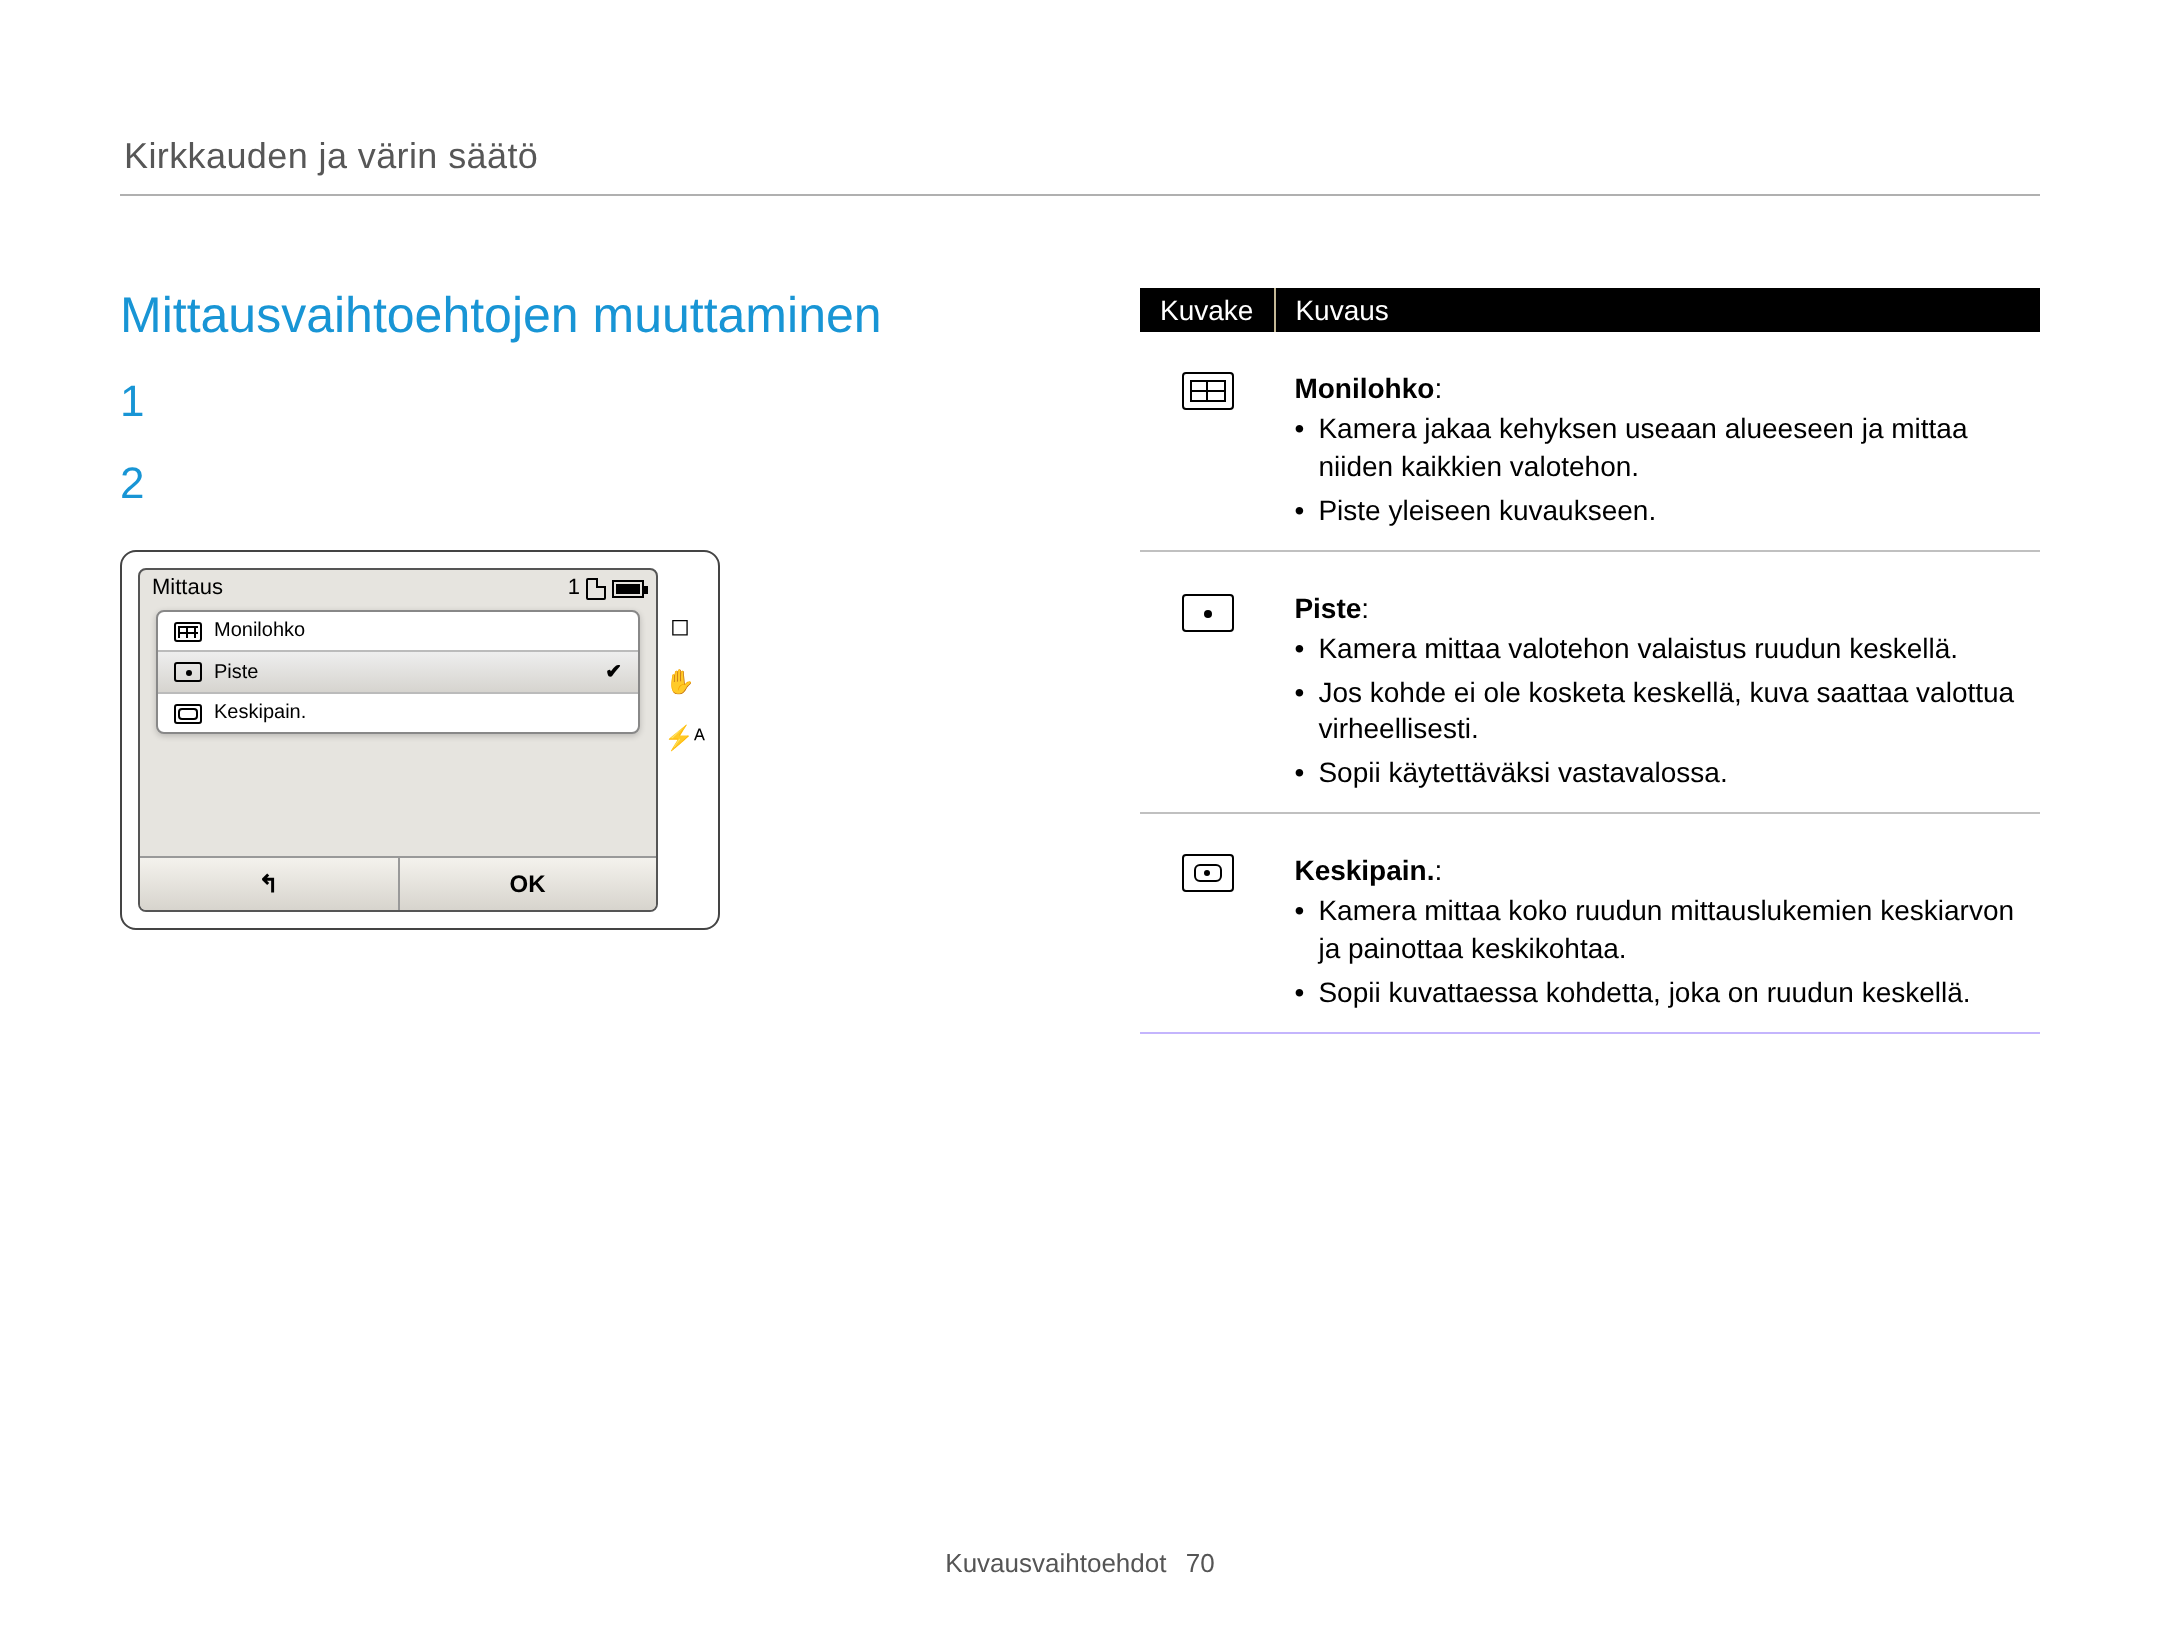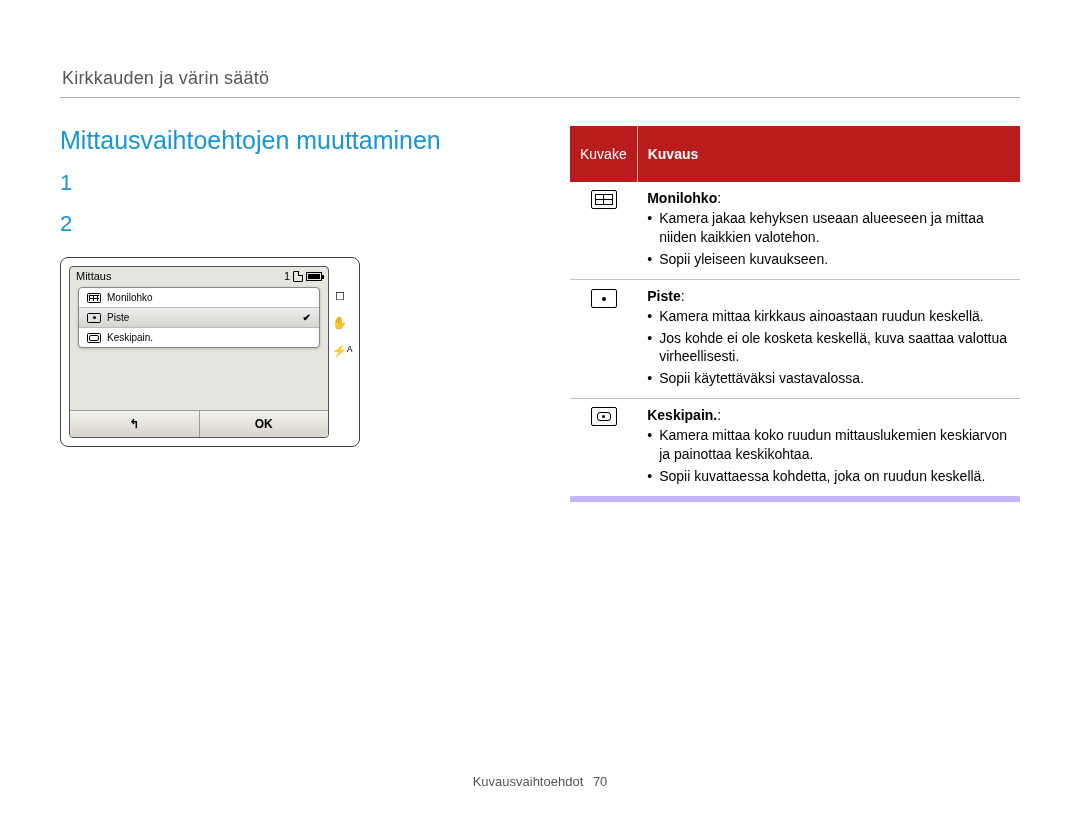--- a/index.html
+++ b/index.html
@@ -15,21 +15,21 @@
   .breadcrumb {
     font-size: 18px;
     font-weight: 300;
     color: #575757;
     border-bottom: 1px solid #b0b0b0;
     padding: 36px 2px 8px 2px;
     letter-spacing: 0.2px;
   }
   .columns {
     display: flex;
-    margin-top: 28px;
+    margin-top: 46px;
     gap: 40px;
     justify-content: flex-end;
   }
   .col-left { width: 470px; }
   .col-right { flex: 1; }
   h1.title {
     font-size: 25px;
     font-weight: 400;
     color: #1895d5;
     margin-bottom: 10px;
@@ -139,36 +139,36 @@
   }
   .side-icons span{display:block;width:16px;text-align:center;}
 
   
   table.desc {
     width: 100%;
     border-collapse: collapse;
     font-size: 14px;
   }
   table.desc thead th{
-    background:#b91c1c;
+    background:#000000;
     color:#fff;
     font-weight:400;
     text-align:left;
-    padding:20px 10px;
+    padding:3px 10px;
     border-right:1px solid #c4b896;
     font-size:14px;
   }
-  table.desc thead th:last-child{border-right:none;font-weight:bold;}
+  table.desc thead th:last-child{border-right:none;}
   table.desc tbody td{
     border-bottom:1px solid #c0c0c0;
-    padding:8px 10px 10px 10px;
+    padding:20px 10px 10px 10px;
     vertical-align:top;
     font-weight:300;
   }
-  table.desc tbody tr:last-child td{border-bottom:6px solid #c4b5fd;}
+  table.desc tbody tr:last-child td{border-bottom:1px solid #c4b5fd;}
   .td-icon{width:50px;text-align:center;padding-top:24px;}
   .ic-box{display:inline-flex;width:26px;height:19px;border:1.5px solid #000;border-radius:2px;align-items:center;justify-content:center;}
   .ic-box.grid::before{content:"";width:18px;height:11px;background:
      linear-gradient(#000,#000) 0 0/100% 1px no-repeat,
      linear-gradient(#000,#000) 0 50%/100% 1px no-repeat,
      linear-gradient(#000,#000) 0 100%/100% 1px no-repeat,
      linear-gradient(#000,#000) 0 0/1px 100% no-repeat,
      linear-gradient(#000,#000) 50% 0/1px 100% no-repeat,
      linear-gradient(#000,#000) 100% 0/1px 100% no-repeat;}
   .ic-box.dot::before{content:"";width:4px;height:4px;background:#000;border-radius:50%;}
@@ -254,30 +254,30 @@
           <th>Kuvaus</th>
         </tr>
       </thead>
       <tbody>
         <tr>
           <td class="td-icon"><span class="ic-box grid"></span></td>
           <td>
             <span class="opt-name">Monilohko</span><span>:</span>
             <ul class="b">
               <li>Kamera jakaa kehyksen useaan alueeseen ja mittaa niiden kaikkien valotehon.</li>
-              <li>Sopii yleiseen kuvaukseen.</li>
+              <li>Piste yleiseen kuvaukseen.</li>
             </ul>
           </td>
         </tr>
         <tr>
           <td class="td-icon"><span class="ic-box dot"></span></td>
           <td>
             <span class="opt-name">Piste</span><span>:</span>
             <ul class="b">
-              <li>Kamera mittaa kirkkaus ainoastaan ruudun keskellä.</li>
+              <li>Kamera mittaa valotehon valaistus ruudun keskellä.</li>
               <li>Jos kohde ei ole kosketa keskellä, kuva saattaa valottua virheellisesti.</li>
               <li>Sopii käytettäväksi vastavalossa.</li>
             </ul>
           </td>
         </tr>
         <tr>
           <td class="td-icon"><span class="ic-box center"></span></td>
           <td>
             <span class="opt-name">Keskipain.</span><span>:</span>
             <ul class="b">

